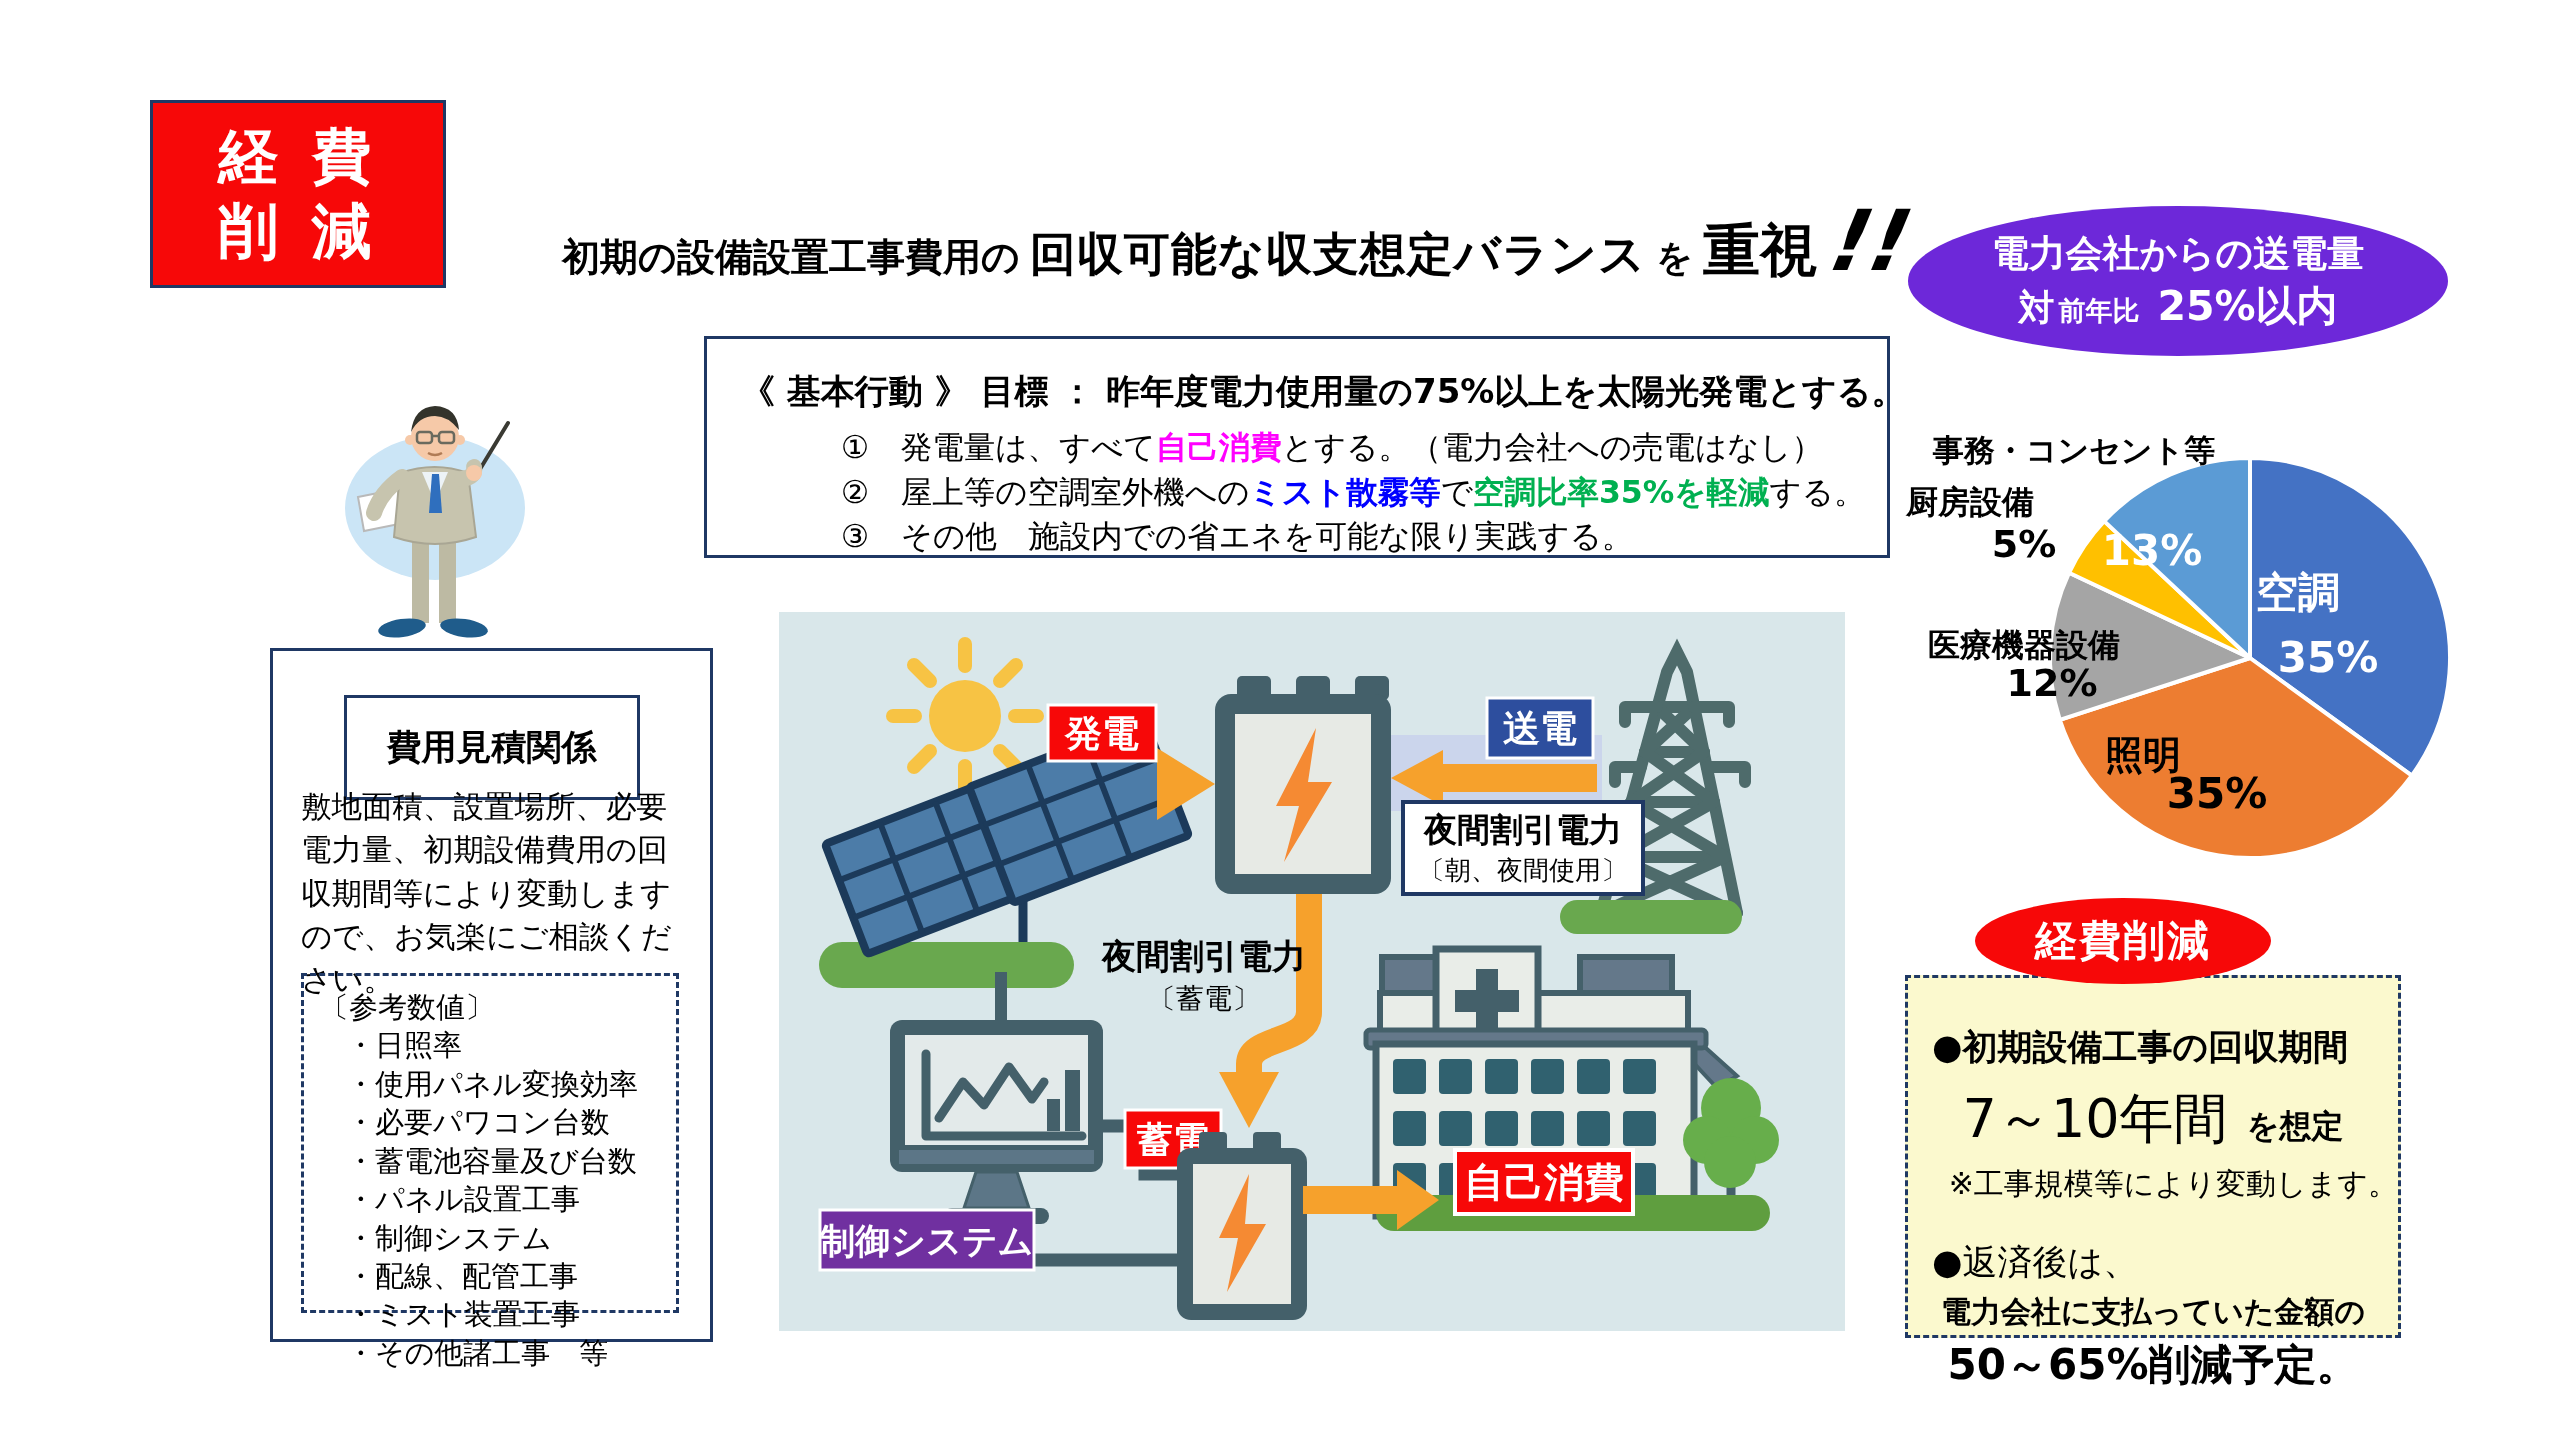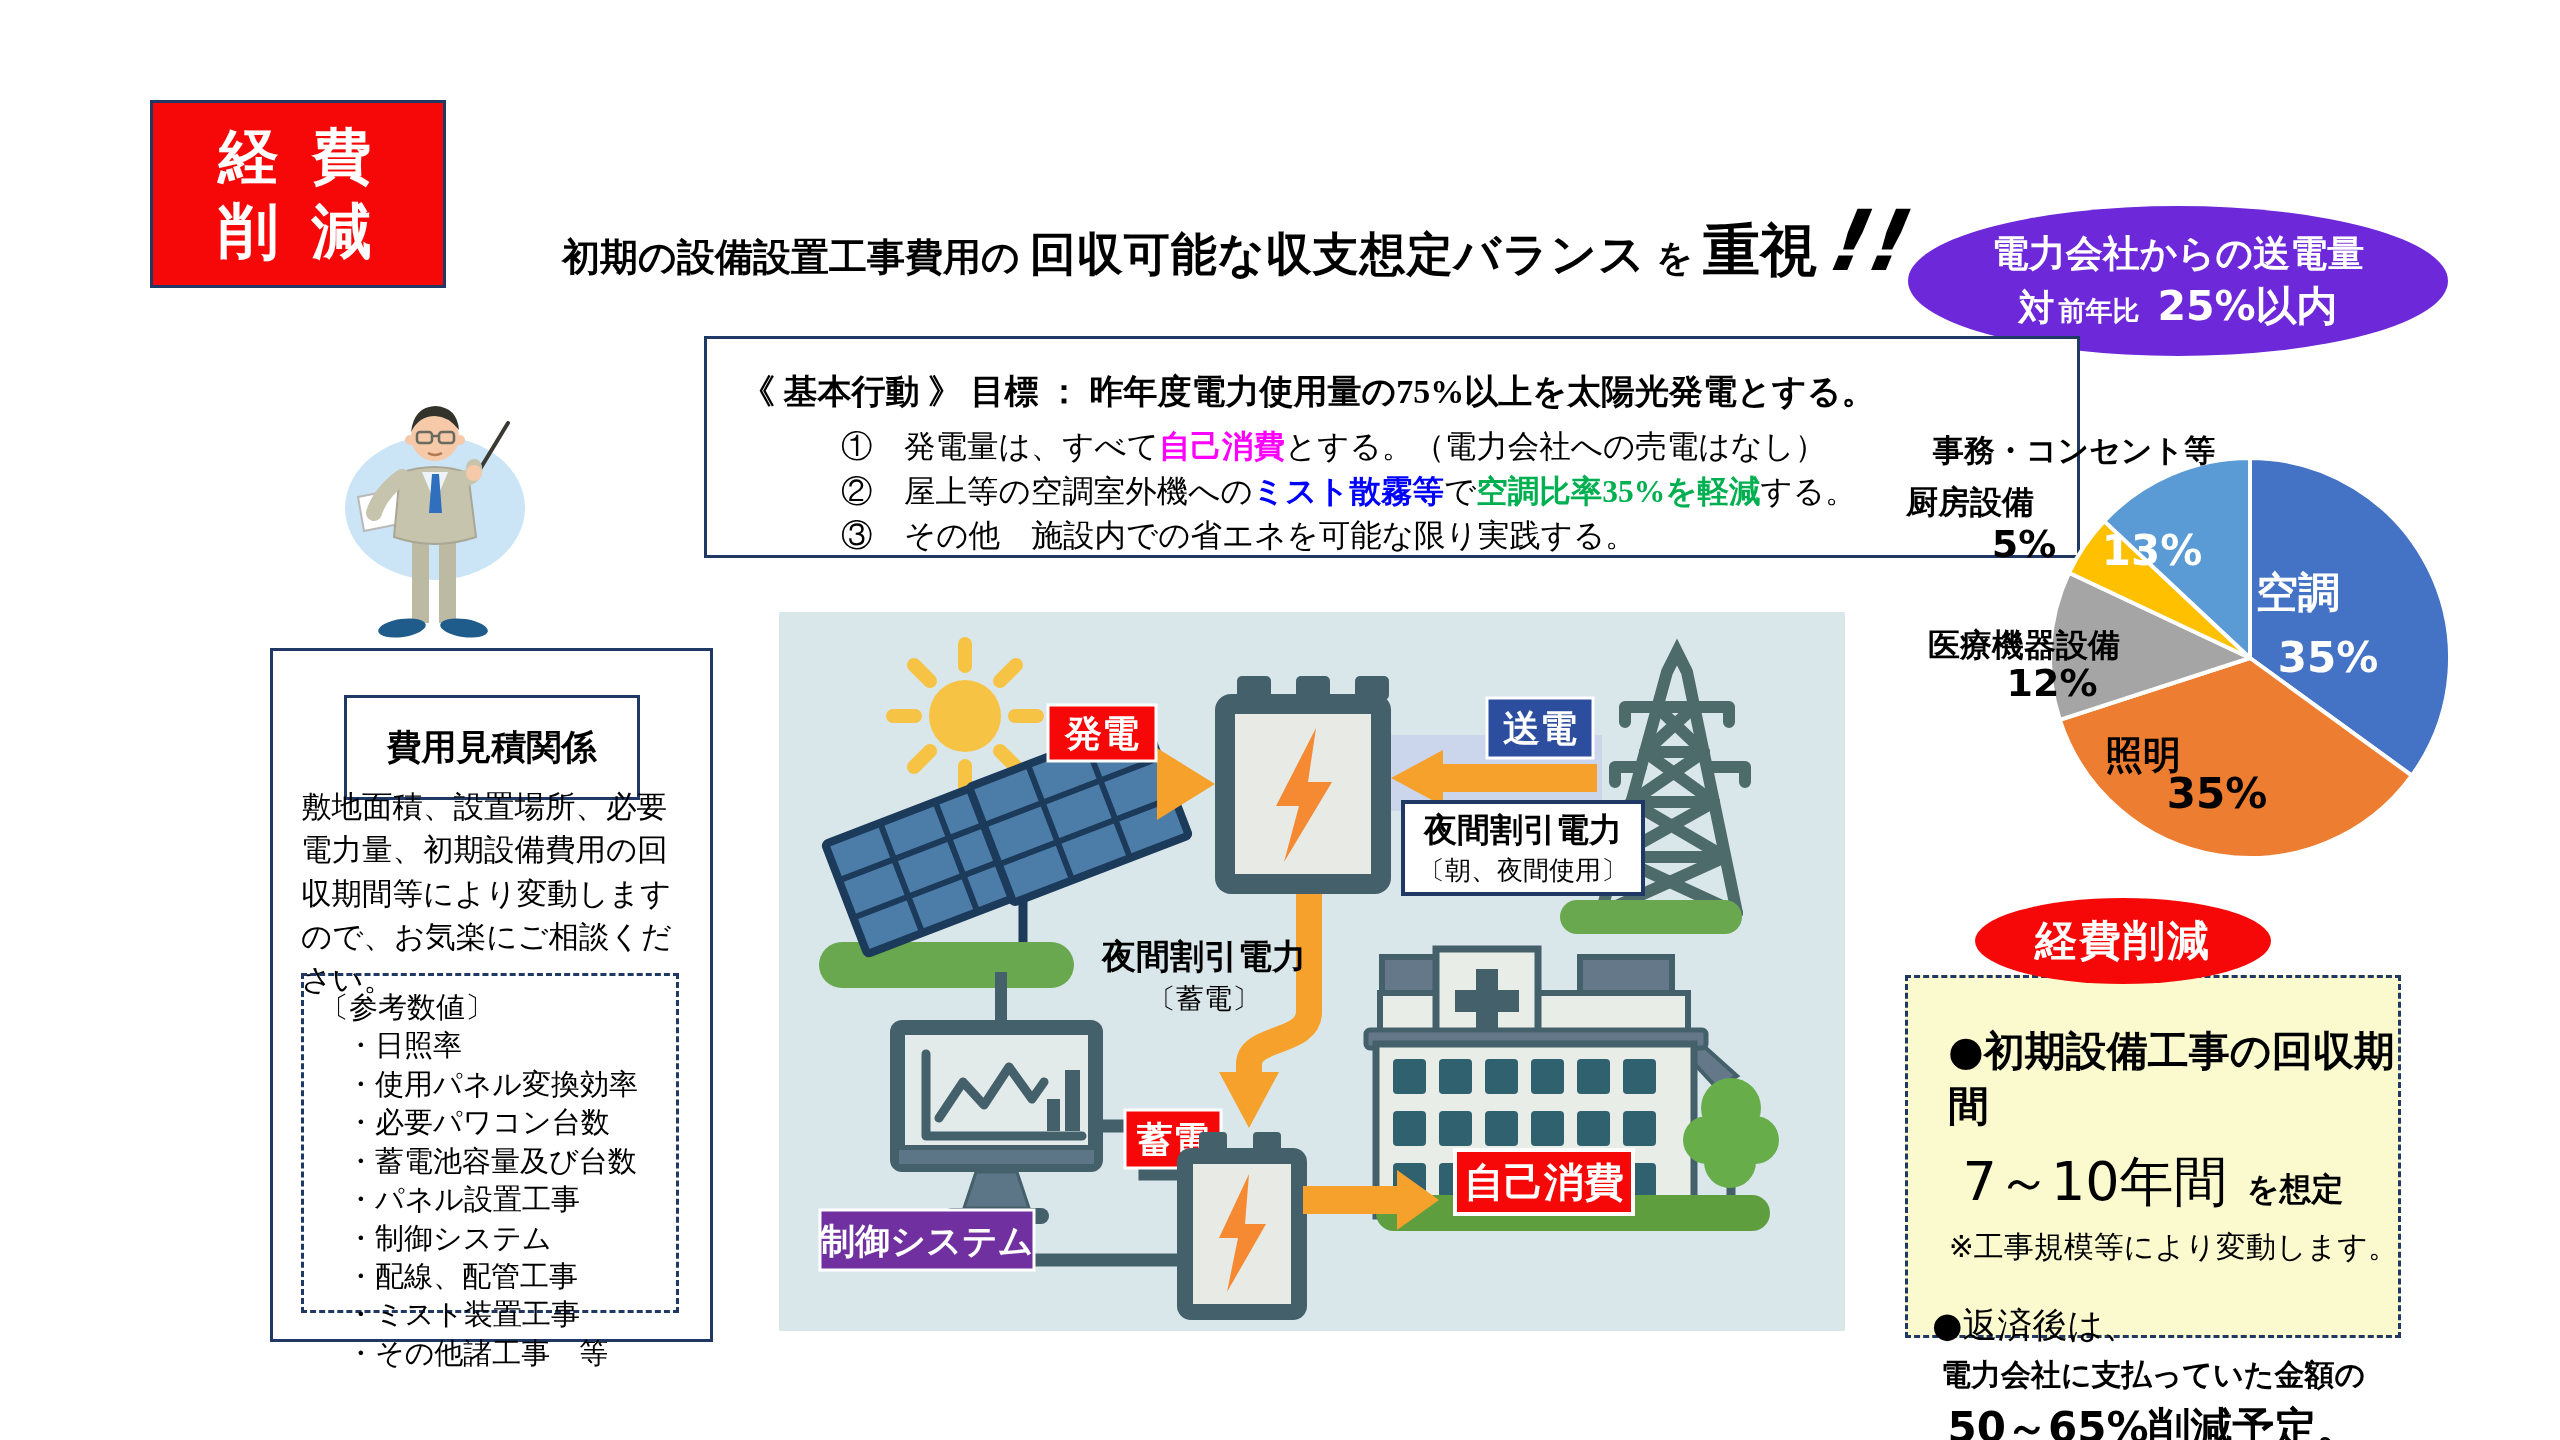--- a/index.html
+++ b/index.html
@@ -22,22 +22,22 @@
   .t-bang{font-size:84px;font-weight:900;font-style:italic;transform:skewX(-12deg);display:inline-block;margin-left:6px;}
 
   
   #balloon{left:1908px;top:206px;width:540px;height:150px;background:#6d28d9;border-radius:50%;
            display:flex;flex-direction:column;justify-content:center;align-items:center;color:#fff;}
   #balloon .b1{font-size:37px;font-weight:800;}
   #balloon .b2{display:flex;align-items:baseline;gap:4px;font-weight:800;}
   .b2-lg{font-size:36px;} .b2-sm{font-size:27px;} .b2-val{font-size:41px;margin-left:14px;}
 
   
-  #goal-box{left:704px;top:336px;width:1376px;height:222px;border:3px solid #1F3864;background:#fff;
-            box-sizing:border-box;padding:30px 0 0 34px;font-family:Liberation Serif, serif;}
+  #goal-box{left:704px;top:336px;width:1186px;height:222px;border:3px solid #1F3864;background:#fff;
+            box-sizing:border-box;padding:30px 0 0 34px;}
   .goal-head{font-size:34px;font-weight:600;margin-bottom:10px;white-space:nowrap;}
   .goal-head .hvy{font-weight:800;}
   .goal-items{margin-left:100px;font-size:31.5px;font-weight:500;line-height:1.42;}
   .goal-items .row{white-space:nowrap;}
   .hl-magenta{color:#FF00FF;font-weight:800;}
   .hl-blue{color:#0000FF;font-weight:800;}
   .hl-green{color:#00B050;font-weight:800;}
 
   
   #estimate{left:270px;top:648px;width:443px;height:694px;border:3px solid #1F3864;background:#fff;box-sizing:border-box;}
@@ -46,21 +46,21 @@
   #est-body{position:absolute;left:28px;right:20px;top:134px;font-size:30.5px;line-height:1.42;}
   #est-ref{position:absolute;left:28px;right:31px;top:322px;bottom:26px;border:3px dashed #1F3864;
            box-sizing:border-box;padding:12px 6px 6px 16px;font-size:29px;line-height:1.325;}
   .ref-item{padding-left:26px;white-space:nowrap;}
 
   
   #cost-tag{left:1975px;top:898px;width:296px;height:86px;background:#F70808;border-radius:50%;z-index:4;
             display:flex;align-items:center;justify-content:center;color:#fff;font-size:42px;font-weight:800;letter-spacing:2px;}
   #cost-panel{left:1905px;top:975px;width:496px;height:363px;background:#FBF9CE;border:3px dashed #1F3864;
               box-sizing:border-box;padding-top:46px;z-index:3;}
-  .c1{margin-left:40px;font-size:41px;font-weight:800;}
+  .c1{margin-left:24px;font-size:35px;font-weight:800;}
   .c2{text-align:center;margin-top:12px;}
   .c2 .big{font-size:54px;font-weight:400;}
   .c2 .rest{font-size:32px;font-weight:600;margin-left:14px;}
   .c3{text-align:right;font-size:30px;margin-top:8px;}
   .c4{margin-left:24px;margin-top:34px;font-size:35px;font-weight:500;}
   .c5{text-align:center;font-size:30px;font-weight:800;margin-top:6px;}
   .c6{text-align:center;font-size:42px;font-weight:800;margin-top:4px;}
 </style>
 </head>
 <body>

